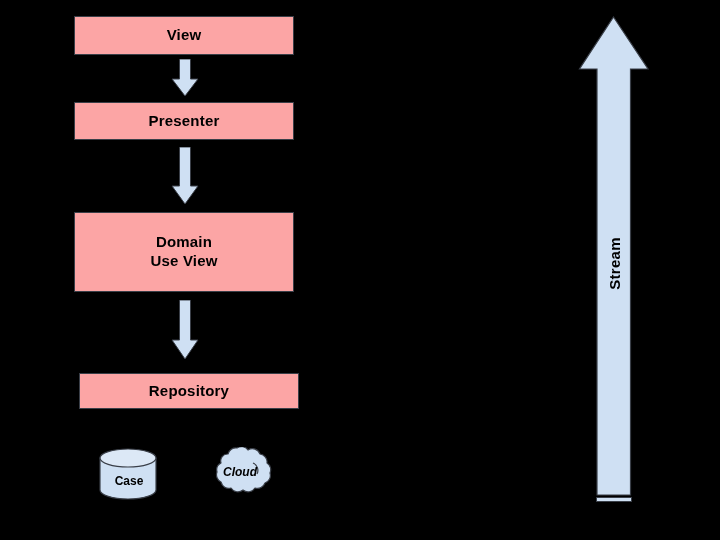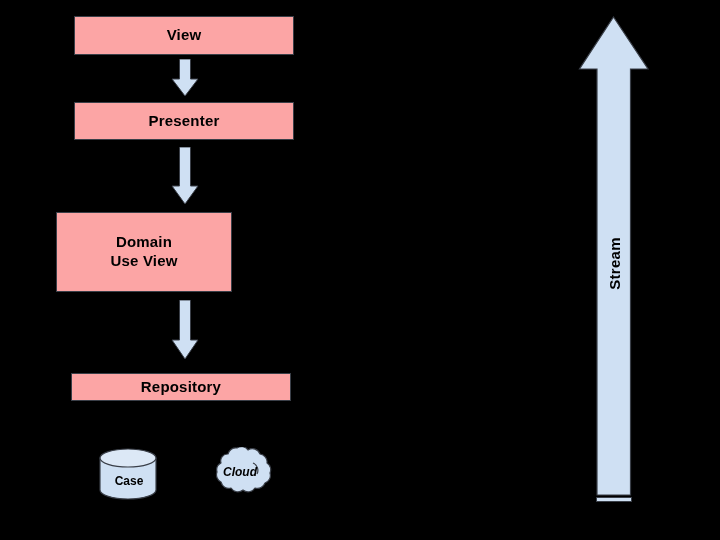--- a/index.html
+++ b/index.html
@@ -73,30 +73,30 @@
   </svg>
 
   <div class="box" style="left:74px; top:102px; width:220px; height:38px;">
     <span>Presenter</span>
   </div>
 
   <svg class="arrow-svg" style="left:170px; top:147px;" width="30" height="58" viewBox="0 0 30 58">
     <polygon points="9.5,0 20.5,0 20.5,39 28,39 15,57 2,39 9.5,39" fill="#cfe0f3" stroke="#3a3f48" stroke-width="1"></polygon>
   </svg>
 
-  <div class="box" style="left:56px; top:212px; width:176px; height:80px; flex-direction:column;">
+  <div class="box" style="left:74px; top:212px; width:220px; height:80px; flex-direction:column;">
     <span>Domain</span>
     <span>Use View</span>
   </div>
 
   <svg class="arrow-svg" style="left:170px; top:300px;" width="30" height="60" viewBox="0 0 30 60">
     <polygon points="9.5,0 20.5,0 20.5,40 28,40 15,59 2,40 9.5,40" fill="#cfe0f3" stroke="#3a3f48" stroke-width="1"></polygon>
   </svg>
 
-  <div class="box" style="left:71px; top:373px; width:220px; height:28px;">
+  <div class="box" style="left:79px; top:373px; width:220px; height:36px;">
     <span>Repository</span>
   </div>
 
   <svg class="shape-svg" style="left:96px; top:448px;" width="66" height="54" viewBox="0 0 66 54">
     <path d="M4,10 L4,42 A28,9 0 0 0 60,42 L60,10 Z" fill="#cfe0f3" stroke="#3a3f48" stroke-width="1.2"></path>
     <ellipse cx="32" cy="10" rx="28" ry="9" fill="#dce8f6" stroke="#3a3f48" stroke-width="1.2"></ellipse>
   </svg>
   <div class="node-label" style="left:96px; top:474px; width:66px;">Case</div>
 
   <svg class="shape-svg" style="left:205px; top:447px;" width="70" height="52" viewBox="0 0 70 52">

